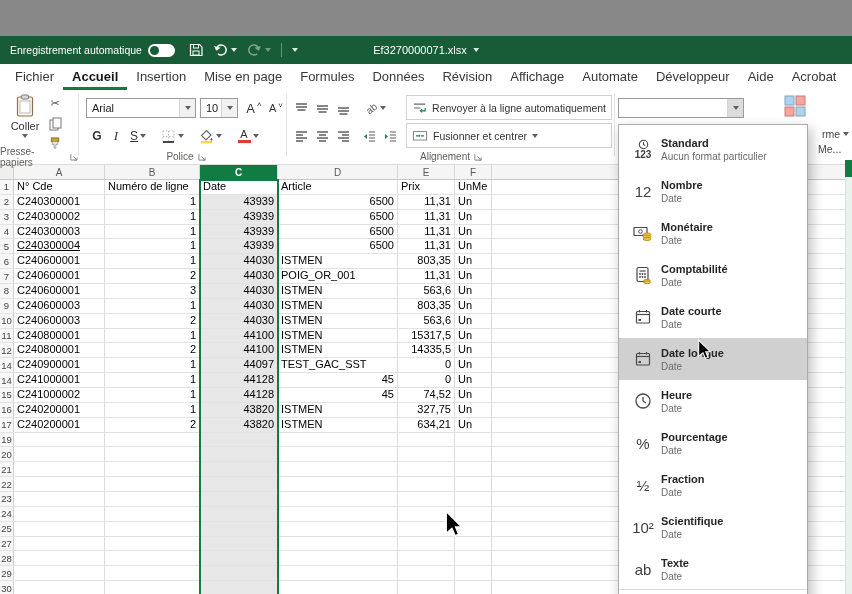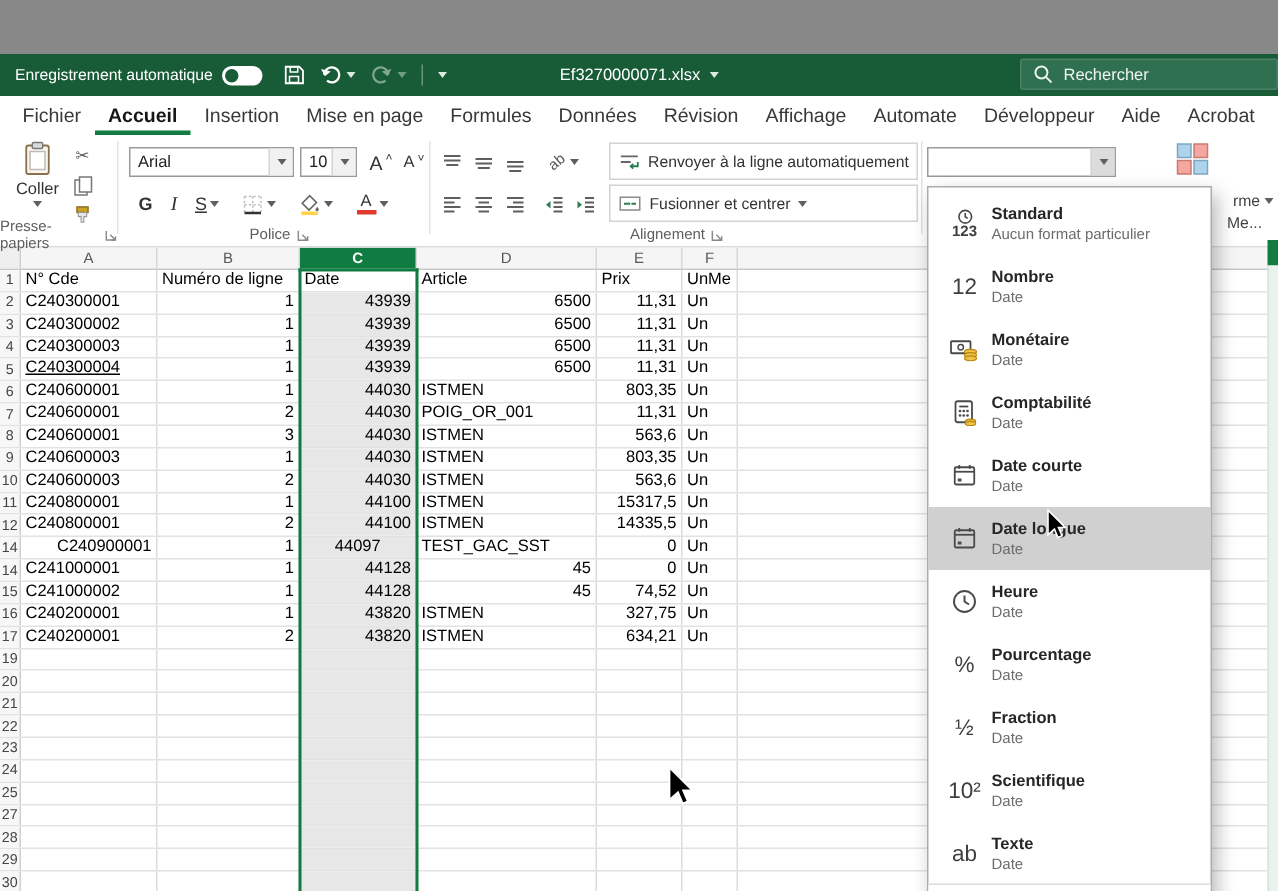--- a/index.html
+++ b/index.html
@@ -115,27 +115,20 @@
       </span>
       <span class="tb-sep"></span>
       <span class="qat-btn">
           <span class="caret w"></span>
         </span>
     </div>
     <div class="filename">
       <span>Ef3270000071.xlsx</span>
       <span class="caret w"></span>
     </div>
-    <div class="search-box">
-      <svg width="13" height="13" viewBox="0 0 13 13">
-          <circle cx="5.3" cy="5.3" r="4" fill="none" stroke="#eef5f0" stroke-width="1.3"></circle>
-          <line x1="8.4" y1="8.4" x2="12" y2="12" stroke="#eef5f0" stroke-width="1.3"></line>
-        </svg>
-      <span>Rechercher</span>
-    </div>
   </div>
 
   <div class="tabs-row" id="tabs-row">
       <div class="tab">Fichier</div>
       <div class="tab active">Accueil</div>
       <div class="tab">Insertion</div>
       <div class="tab">Mise en page</div>
       <div class="tab">Formules</div>
       <div class="tab">Données</div>
       <div class="tab">Révision</div>
@@ -453,23 +446,23 @@
         <div class="row-num">12</div>
         <div class="cell" style="width: 91px;">C240800001</div>
         <div class="cell num" style="width: 95px;">2</div>
         <div class="cell num sel-fill" style="width: 78px;">44100</div>
         <div class="cell" style="width: 120px;">ISTMEN</div>
         <div class="cell num" style="width: 57px;">14335,5</div>
         <div class="cell" style="width: 37px;">Un</div>
       </div>
       <div class="grid-row">
         <div class="row-num">14</div>
-        <div class="cell" style="width: 91px; text-align: right;">C240900001</div>
-        <div class="cell num" style="width: 95px;">1</div>
-        <div class="cell num sel-fill" style="width: 78px; text-align: center;">44097</div>
+        <div class="cell" style="width: 91px;">C240900001</div>
+        <div class="cell num" style="width: 95px;">1</div>
+        <div class="cell num sel-fill" style="width: 78px;">44097</div>
         <div class="cell" style="width: 120px;">TEST_GAC_SST</div>
         <div class="cell num" style="width: 57px;">0</div>
         <div class="cell" style="width: 37px;">Un</div>
       </div>
       <div class="grid-row">
         <div class="row-num">14</div>
         <div class="cell" style="width: 91px;">C241000001</div>
         <div class="cell num" style="width: 95px;">1</div>
         <div class="cell num sel-fill" style="width: 78px;">44128</div>
         <div class="cell num" style="width: 120px;">45</div>

